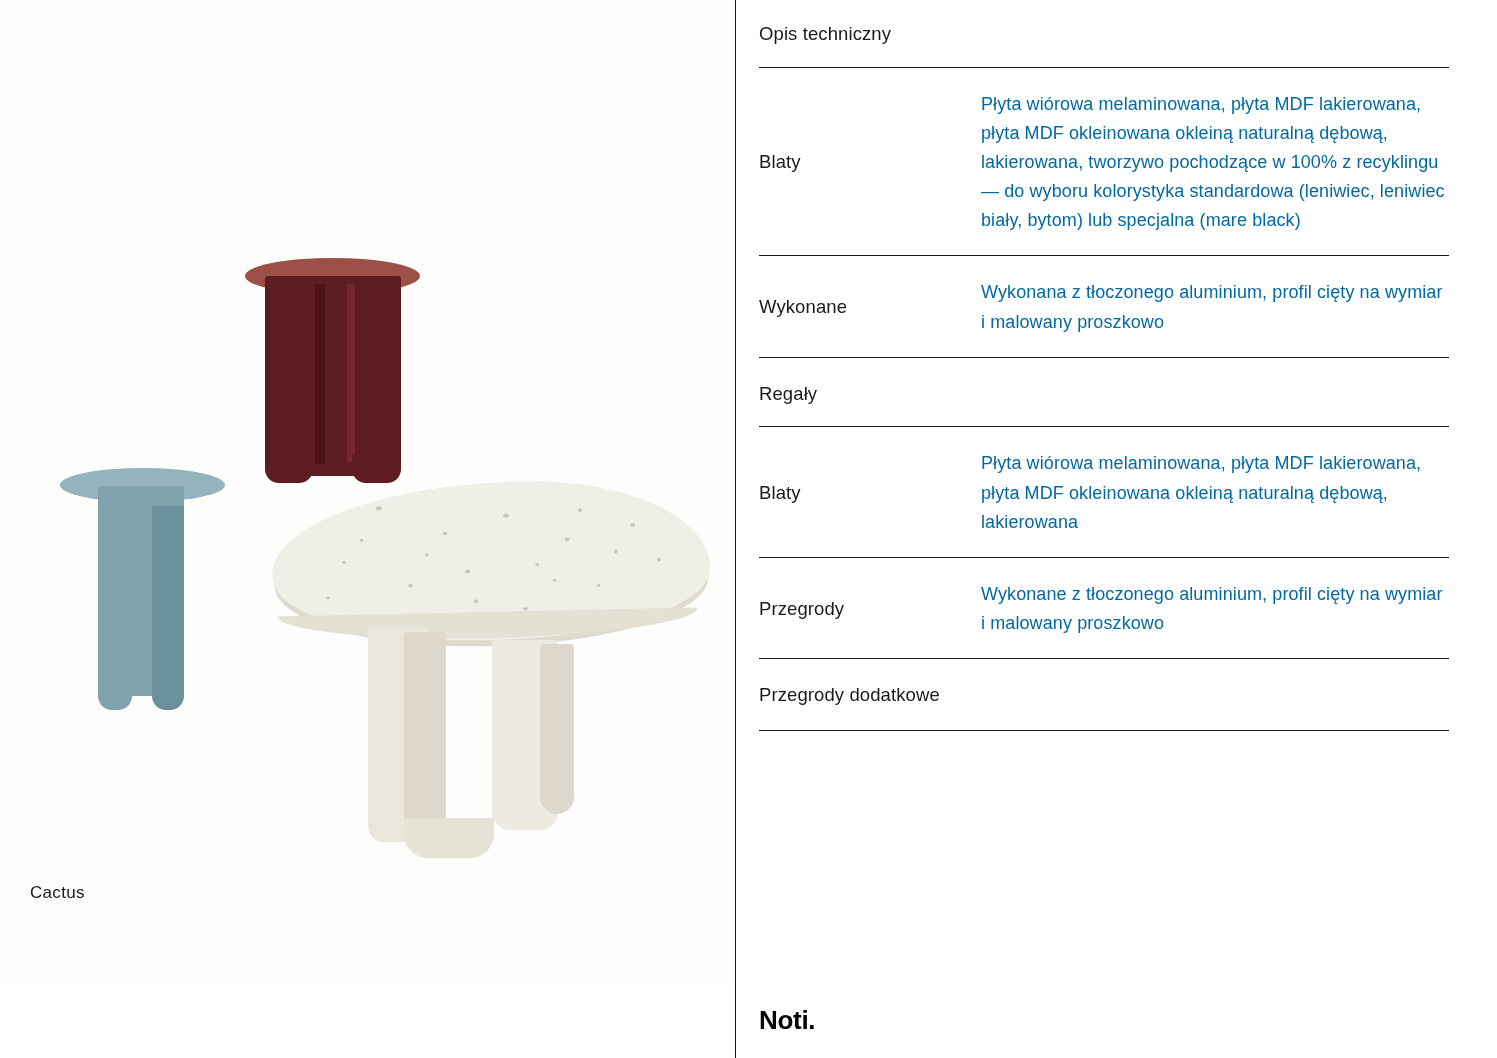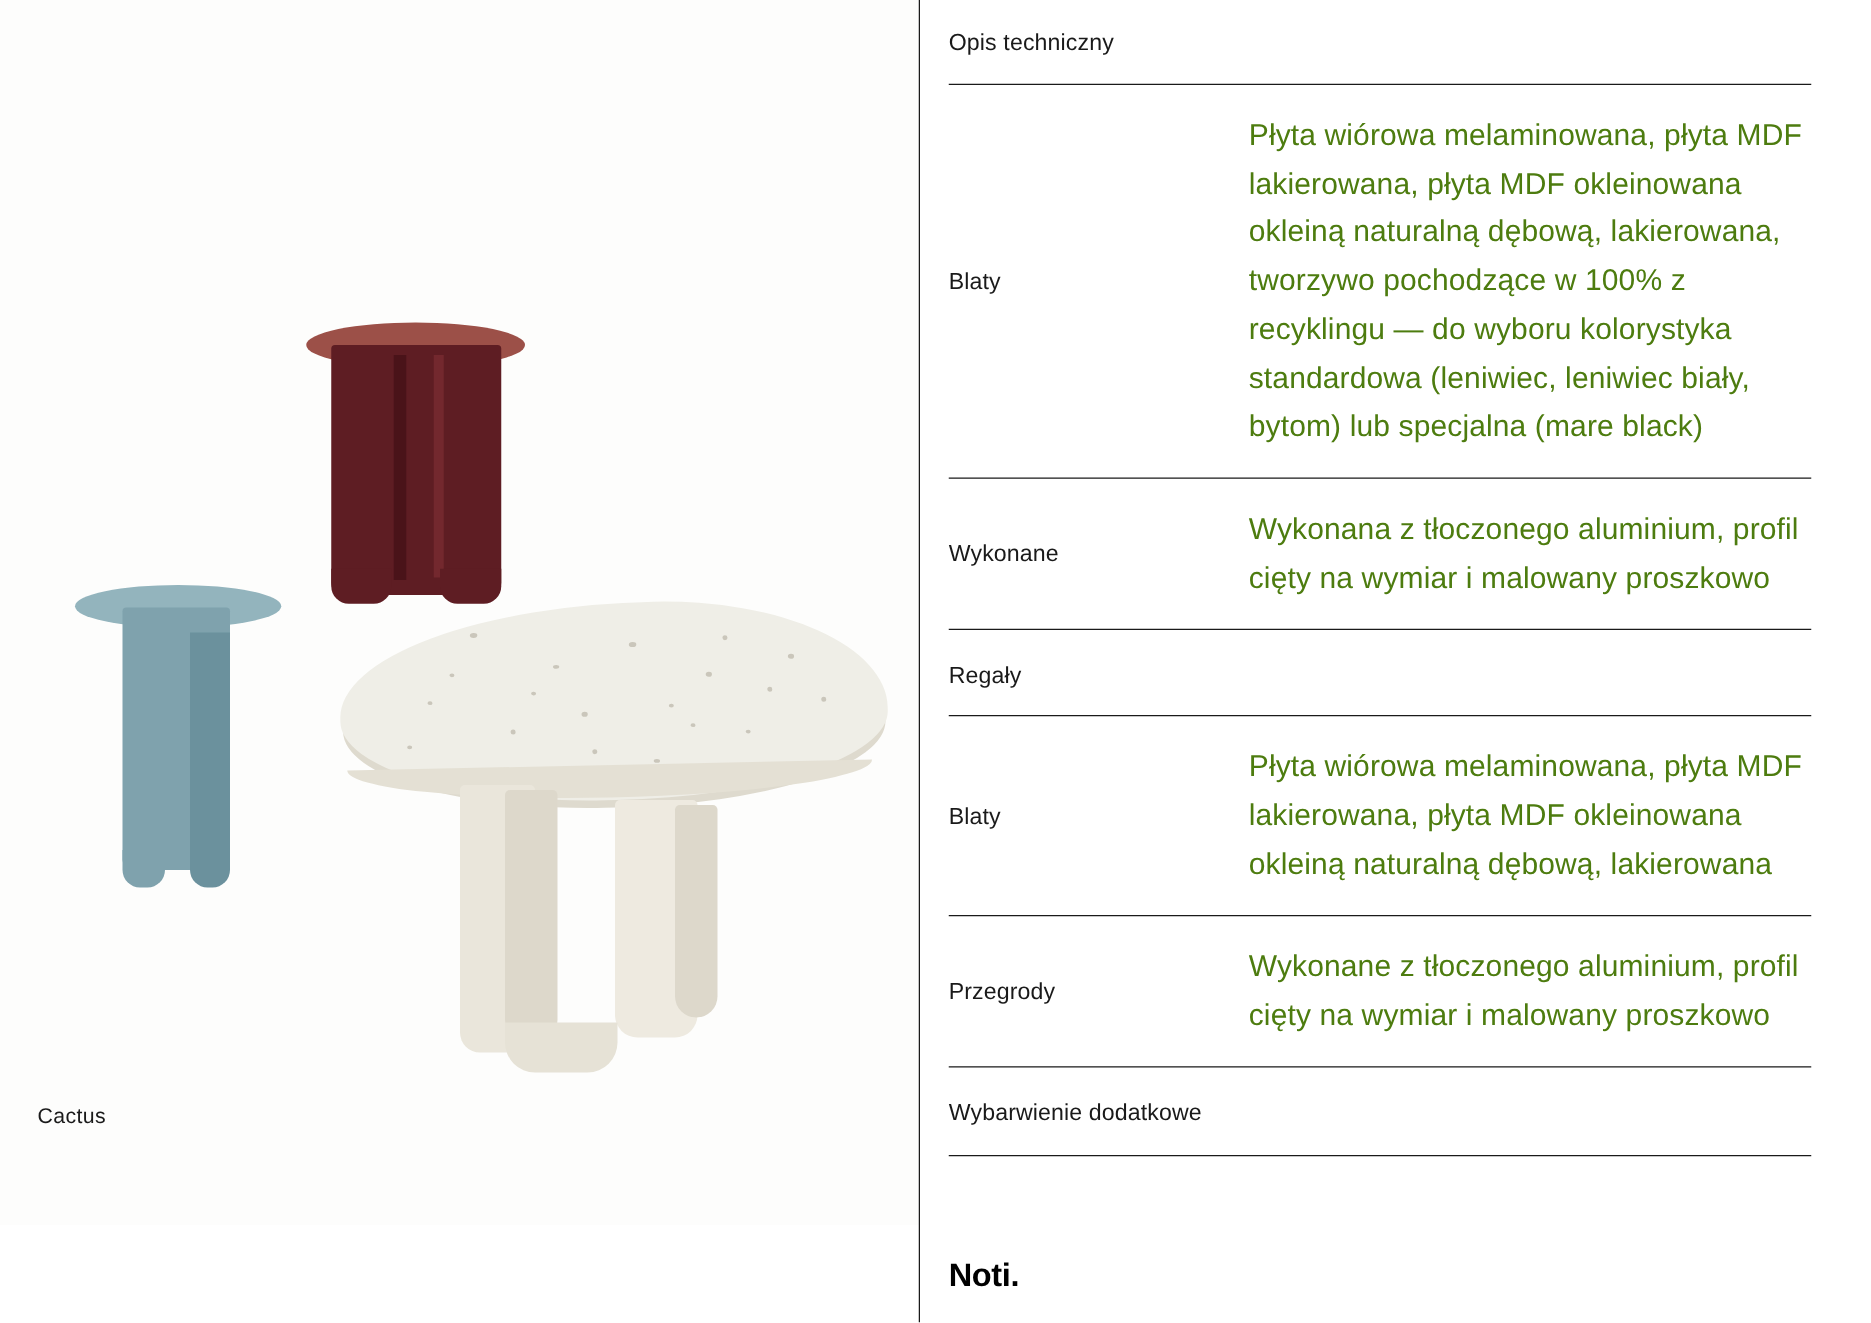--- a/index.html
+++ b/index.html
@@ -221,26 +221,25 @@
   }
   .row-label {
     flex: 0 0 222px;
     font-size: 18.5px;
     line-height: 1.55;
     color: #1a1a1a;
     letter-spacing: 0.1px;
   }
   .row-value {
     flex: 1 1 auto;
-    font-size: 24px;
+    font-size: 18px;
     line-height: 1.62;
-    color: #4d7c0f;
+    color: #0369a1;
     letter-spacing: 0.1px;
     max-width: 505px;
-    margin-left: 18px;
   }
   .brand {
     position: absolute;
     left: 24px;
     bottom: 22px;
     font-size: 26px;
     font-weight: bold;
     letter-spacing: -0.3px;
     color: #000000;
   }
@@ -328,20 +327,20 @@
         <div class="row-label">Blaty</div>
         <div class="row-value">Płyta wiórowa melaminowana, płyta MDF lakierowana, płyta MDF okleinowana okleiną naturalną dębową, lakierowana</div>
       </div>
 
       <div class="row">
         <div class="row-label">Przegrody</div>
         <div class="row-value">Wykonane z tłoczonego aluminium, profil cięty na wymiar i malowany proszkowo</div>
       </div>
 
       <div class="row">
-        <div class="row-label">Wybarwienie dodatkowe</div>
+        <div class="row-label">Przegrody dodatkowe</div>
       </div>
 
     </div>
     <div class="brand">Noti.</div>
   </div>
 
 </div>
 
 </body></html>

